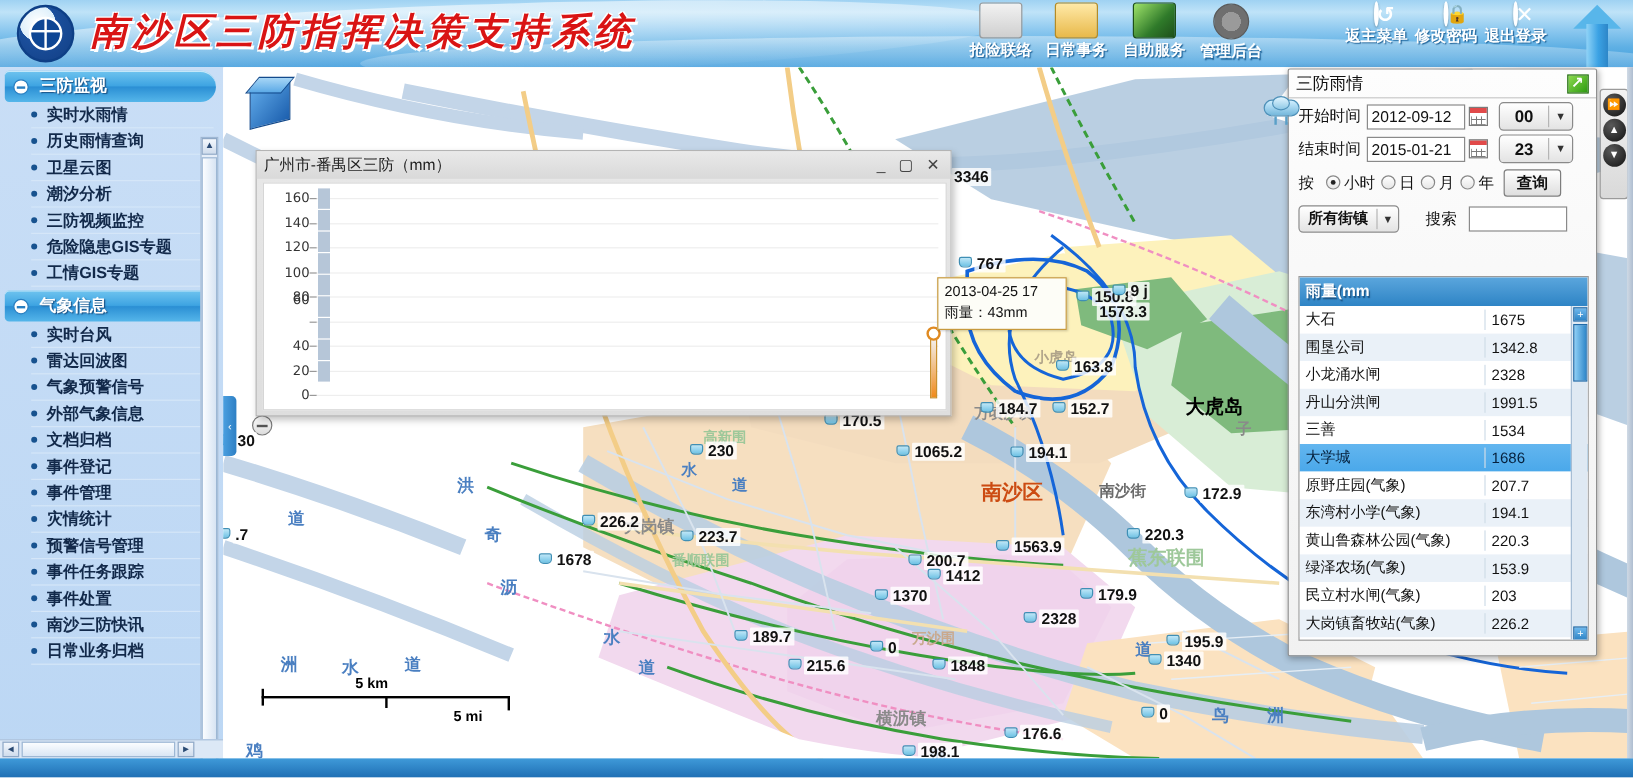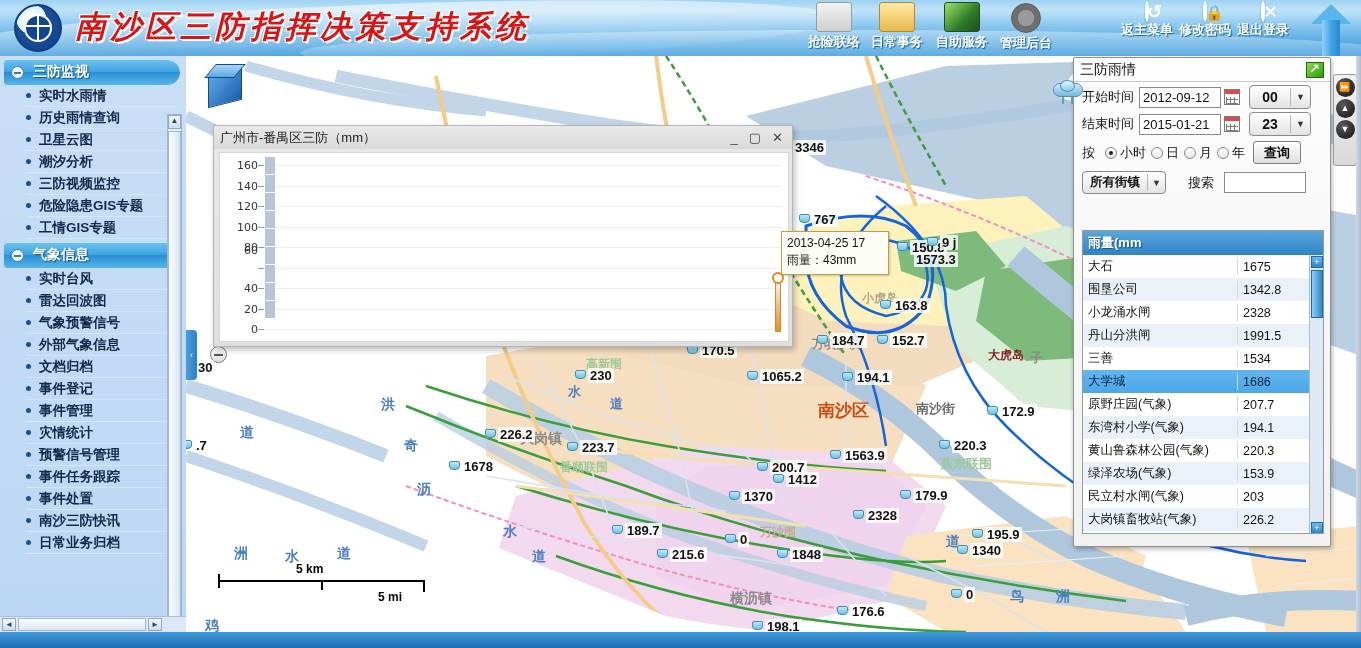--- a/index.html
+++ b/index.html
@@ -664,26 +664,26 @@
 
     <div id="map-zoomout"></div>
 
     <div id="map-places">
         <div class="place-label" style="left: 632px; top: 343px; color: rgb(204, 75, 18); font-size: 17px;">南沙区</div>
         <div class="place-label" style="left: 730px; top: 344px; color: rgb(107, 107, 107); font-size: 13px;">南沙街</div>
         <div class="place-label" style="left: 334px; top: 374px; color: rgb(138, 138, 138); font-size: 14px;">大岗镇</div>
         <div class="place-label" style="left: 544px; top: 534px; color: rgb(138, 138, 138); font-size: 14px;">横沥镇</div>
         <div class="place-label" style="left: 626px; top: 280px; color: rgb(138, 138, 138); font-size: 12px;">万顷沙镇</div>
         <div class="place-label" style="left: 676px; top: 234px; color: rgb(176, 164, 138); font-size: 12px;">小虎岛</div>
-        <div class="place-label" style="left: 802px; top: 291px; color: #7f1d1d; font-size: 12px;">大虎岛</div>
+        <div class="place-label" style="left: 802px; top: 273px; color: #000000; font-size: 16px;">大虎岛</div>
         <div class="place-label" style="left: 844px; top: 293px; color: rgb(138, 138, 138); font-size: 13px;">子</div>
         <div class="place-label" style="left: 374px; top: 403px; color: rgb(158, 200, 154); font-size: 12px;">番顺联围</div>
         <div class="place-label" style="left: 574px; top: 468px; color: rgb(201, 169, 142); font-size: 12px;">万沙围</div>
         <div class="place-label" style="left: 400px; top: 300px; color: rgb(158, 200, 154); font-size: 12px;">高新围</div>
-        <div class="place-label" style="left: 754px; top: 399px; color: rgb(158, 200, 154); font-size: 13px;">蕉东联围</div>
+        <div class="place-label" style="left: 754px; top: 399px; color: rgb(158, 200, 154); font-size: 16px;">蕉东联围</div>
         <div class="place-label" style="left: 195px; top: 340px; color: rgb(74, 127, 193); font-size: 14px;">洪</div>
         <div class="place-label" style="left: 218px; top: 381px; color: rgb(74, 127, 193); font-size: 14px;">奇</div>
         <div class="place-label" style="left: 231px; top: 425px; color: rgb(74, 127, 193); font-size: 14px;">沥</div>
         <div class="place-label" style="left: 317px; top: 467px; color: rgb(74, 127, 193); font-size: 14px;">水</div>
         <div class="place-label" style="left: 346px; top: 492px; color: rgb(74, 127, 193); font-size: 14px;">道</div>
         <div class="place-label" style="left: 48px; top: 489px; color: rgb(74, 127, 193); font-size: 14px;">洲</div>
         <div class="place-label" style="left: 99px; top: 492px; color: rgb(74, 127, 193); font-size: 14px;">水</div>
         <div class="place-label" style="left: 151px; top: 489px; color: rgb(74, 127, 193); font-size: 14px;">道</div>
         <div class="place-label" style="left: 54px; top: 368px; color: rgb(74, 127, 193); font-size: 14px;">道</div>
         <div class="place-label" style="left: 19px; top: 561px; color: rgb(74, 127, 193); font-size: 14px;">鸡</div>

